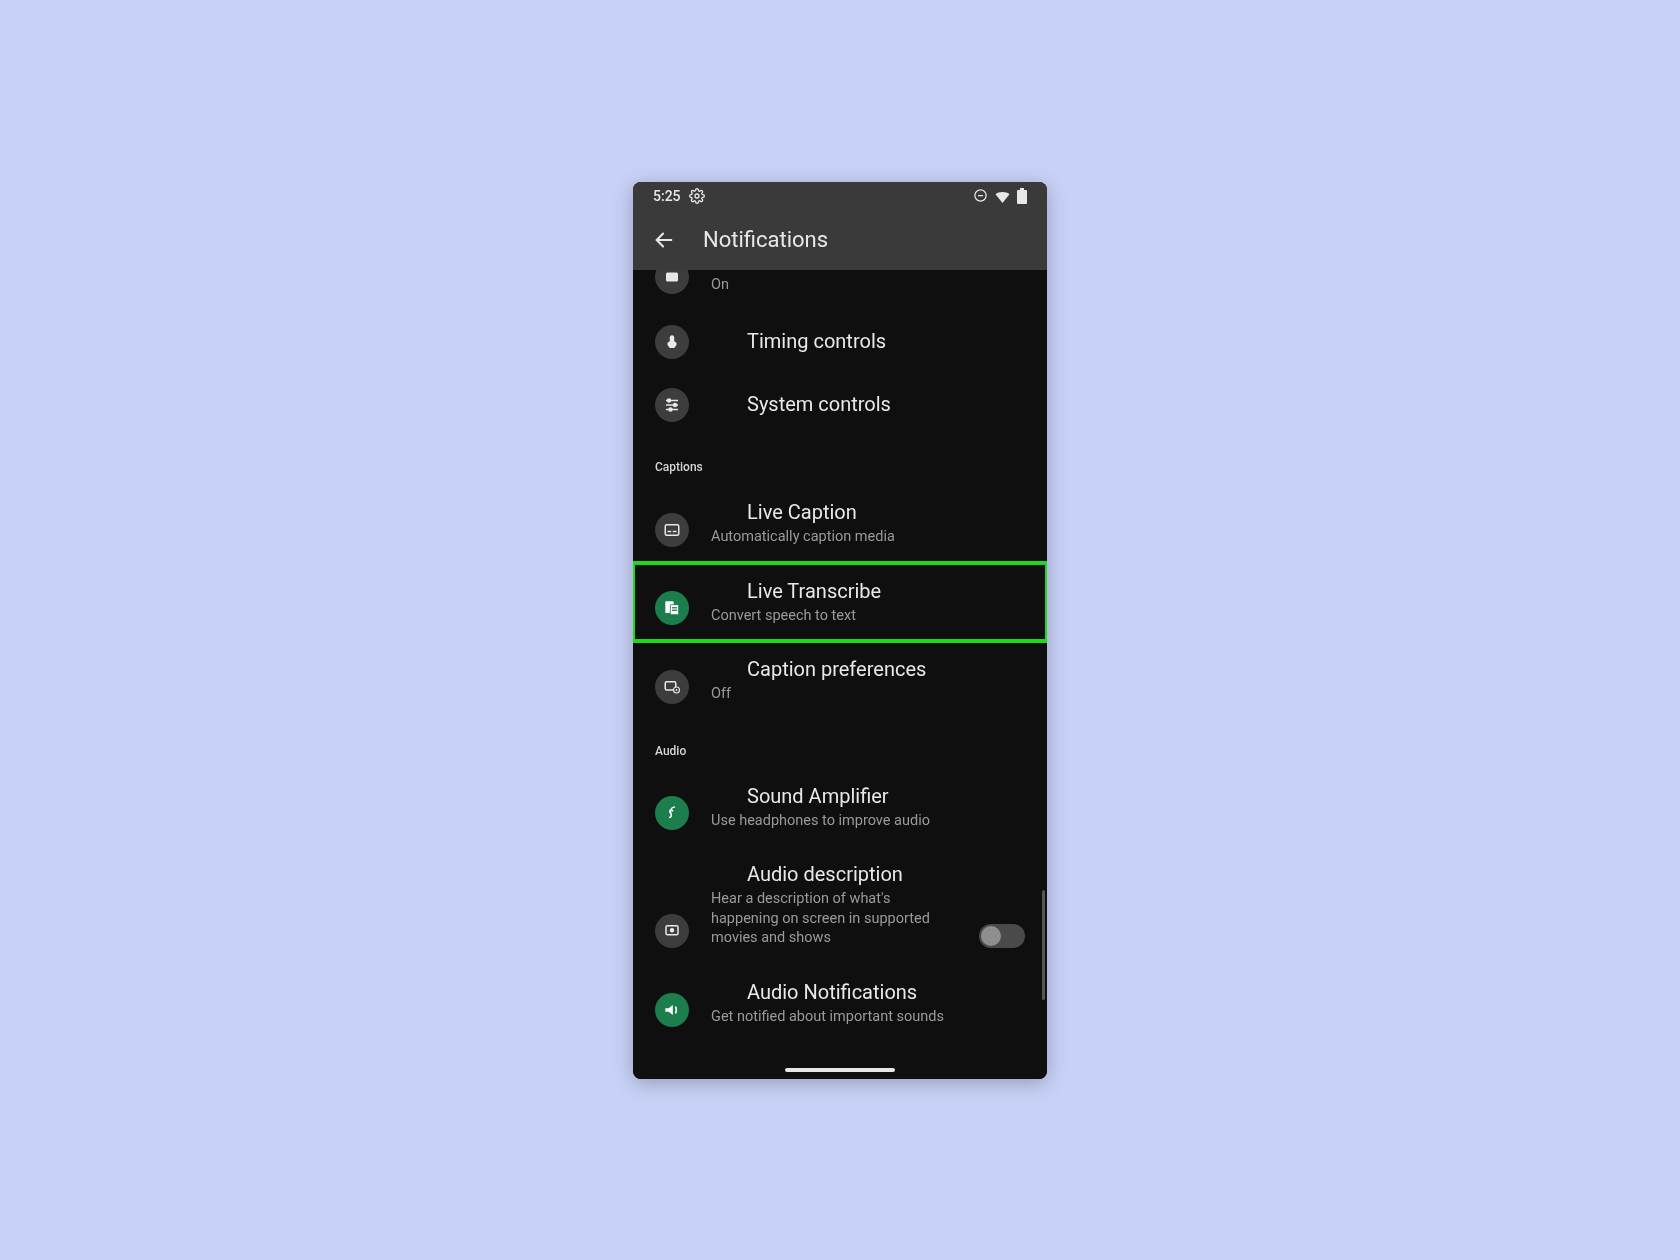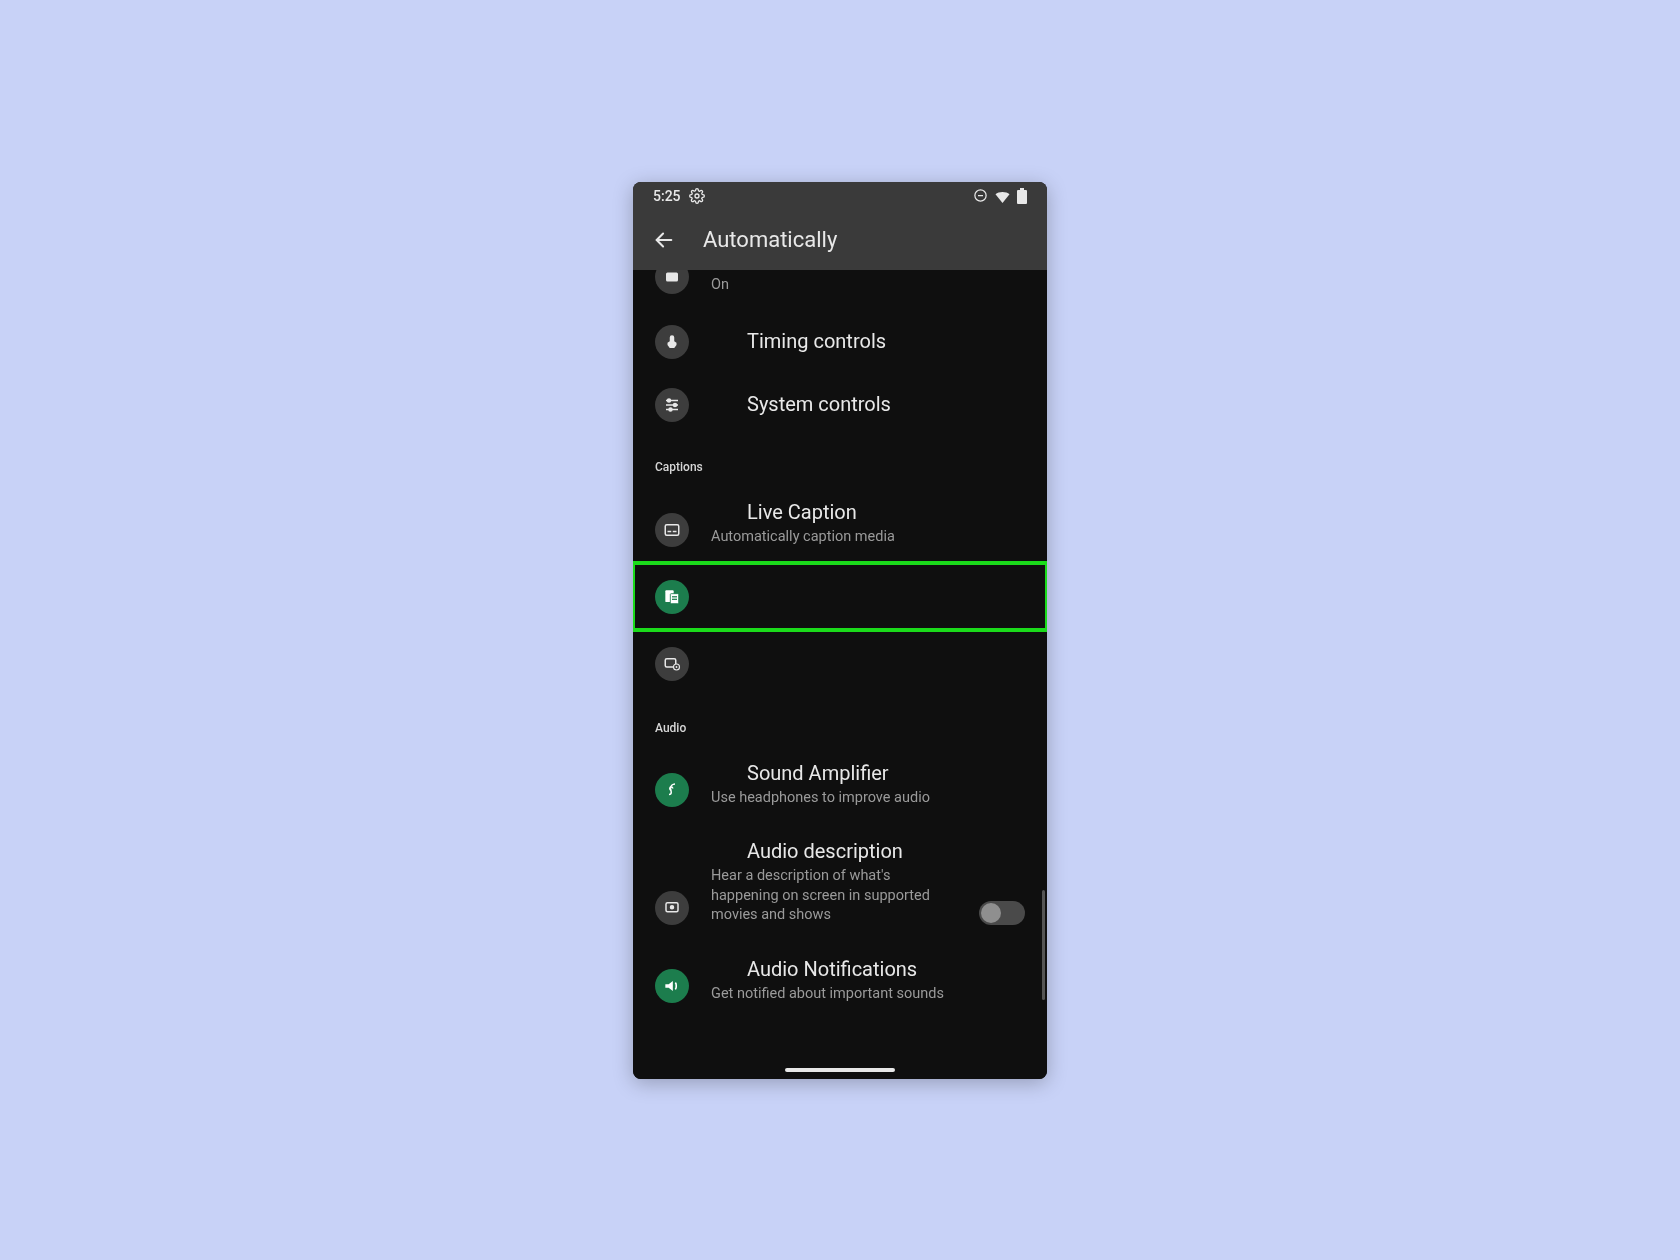--- a/index.html
+++ b/index.html
@@ -124,21 +124,21 @@
     </div>
   </div>
 
   <div class="appbar">
     <span class="back-arrow">
       <svg width="22" height="22" viewBox="0 0 24 24" fill="none" stroke="#e8e8e8" stroke-width="2.2" stroke-linecap="round" stroke-linejoin="round">
           <line x1="20" y1="12" x2="4" y2="12"></line>
           <polyline points="11 5 4 12 11 19"></polyline>
         </svg>
     </span>
-    <span class="appbar-title">Automatically</span>
+    <span class="appbar-title">Notifications</span>
   </div>
 
   <div class="content">
     <div class="scroll-area">
 
       <div class="row twoline">
         <div class="iconwrap placeholder">
           <svg width="18" height="18" viewBox="0 0 24 24" fill="#e8e8e8">
               <rect x="4" y="6" width="16" height="12" rx="2"></rect>
             </svg>
@@ -194,29 +194,37 @@
 
       <div class="row twoline highlighted">
         <div class="iconwrap green">
           <svg width="20" height="20" viewBox="0 0 24 24" fill="#fff">
               <rect x="4" y="4" width="10" height="14" rx="1"></rect>
               <rect x="10" y="8" width="10" height="12" rx="1" fill="#fff" stroke="#1c7d4d" stroke-width="1"></rect>
               <rect x="12" y="11" width="6" height="1.5" fill="#1c7d4d"></rect>
               <rect x="12" y="14" width="6" height="1.5" fill="#1c7d4d"></rect>
             </svg>
         </div>
+        <div class="texts">
+          <div class="title">Live Transcribe</div>
+          <div class="sub">Convert speech to text</div>
+        </div>
       </div>
 
       <div class="row twoline">
         <div class="iconwrap">
           <svg width="18" height="18" viewBox="0 0 24 24" fill="#e8e8e8">
               <rect x="3" y="5" width="14" height="11" rx="2" fill="none" stroke="#e8e8e8" stroke-width="2"></rect>
               <circle cx="18" cy="16" r="4" fill="#3d3d3d" stroke="#e8e8e8" stroke-width="1.5"></circle>
               <circle cx="18" cy="16" r="1.2" fill="#e8e8e8"></circle>
             </svg>
+        </div>
+        <div class="texts">
+          <div class="title">Caption preferences</div>
+          <div class="sub">Off</div>
         </div>
       </div>
 
       <div class="section-header">Audio</div>
 
       <div class="row twoline">
         <div class="iconwrap green">
           <svg width="18" height="18" viewBox="0 0 24 24" fill="none" stroke="#fff" stroke-width="2">
               <path d="M16 4a6 6 0 0 0-6 6c0 2 1 3 1 5s-1 3-3 3"></path>
               <path d="M13 10a2 2 0 1 0-2 2"></path>

